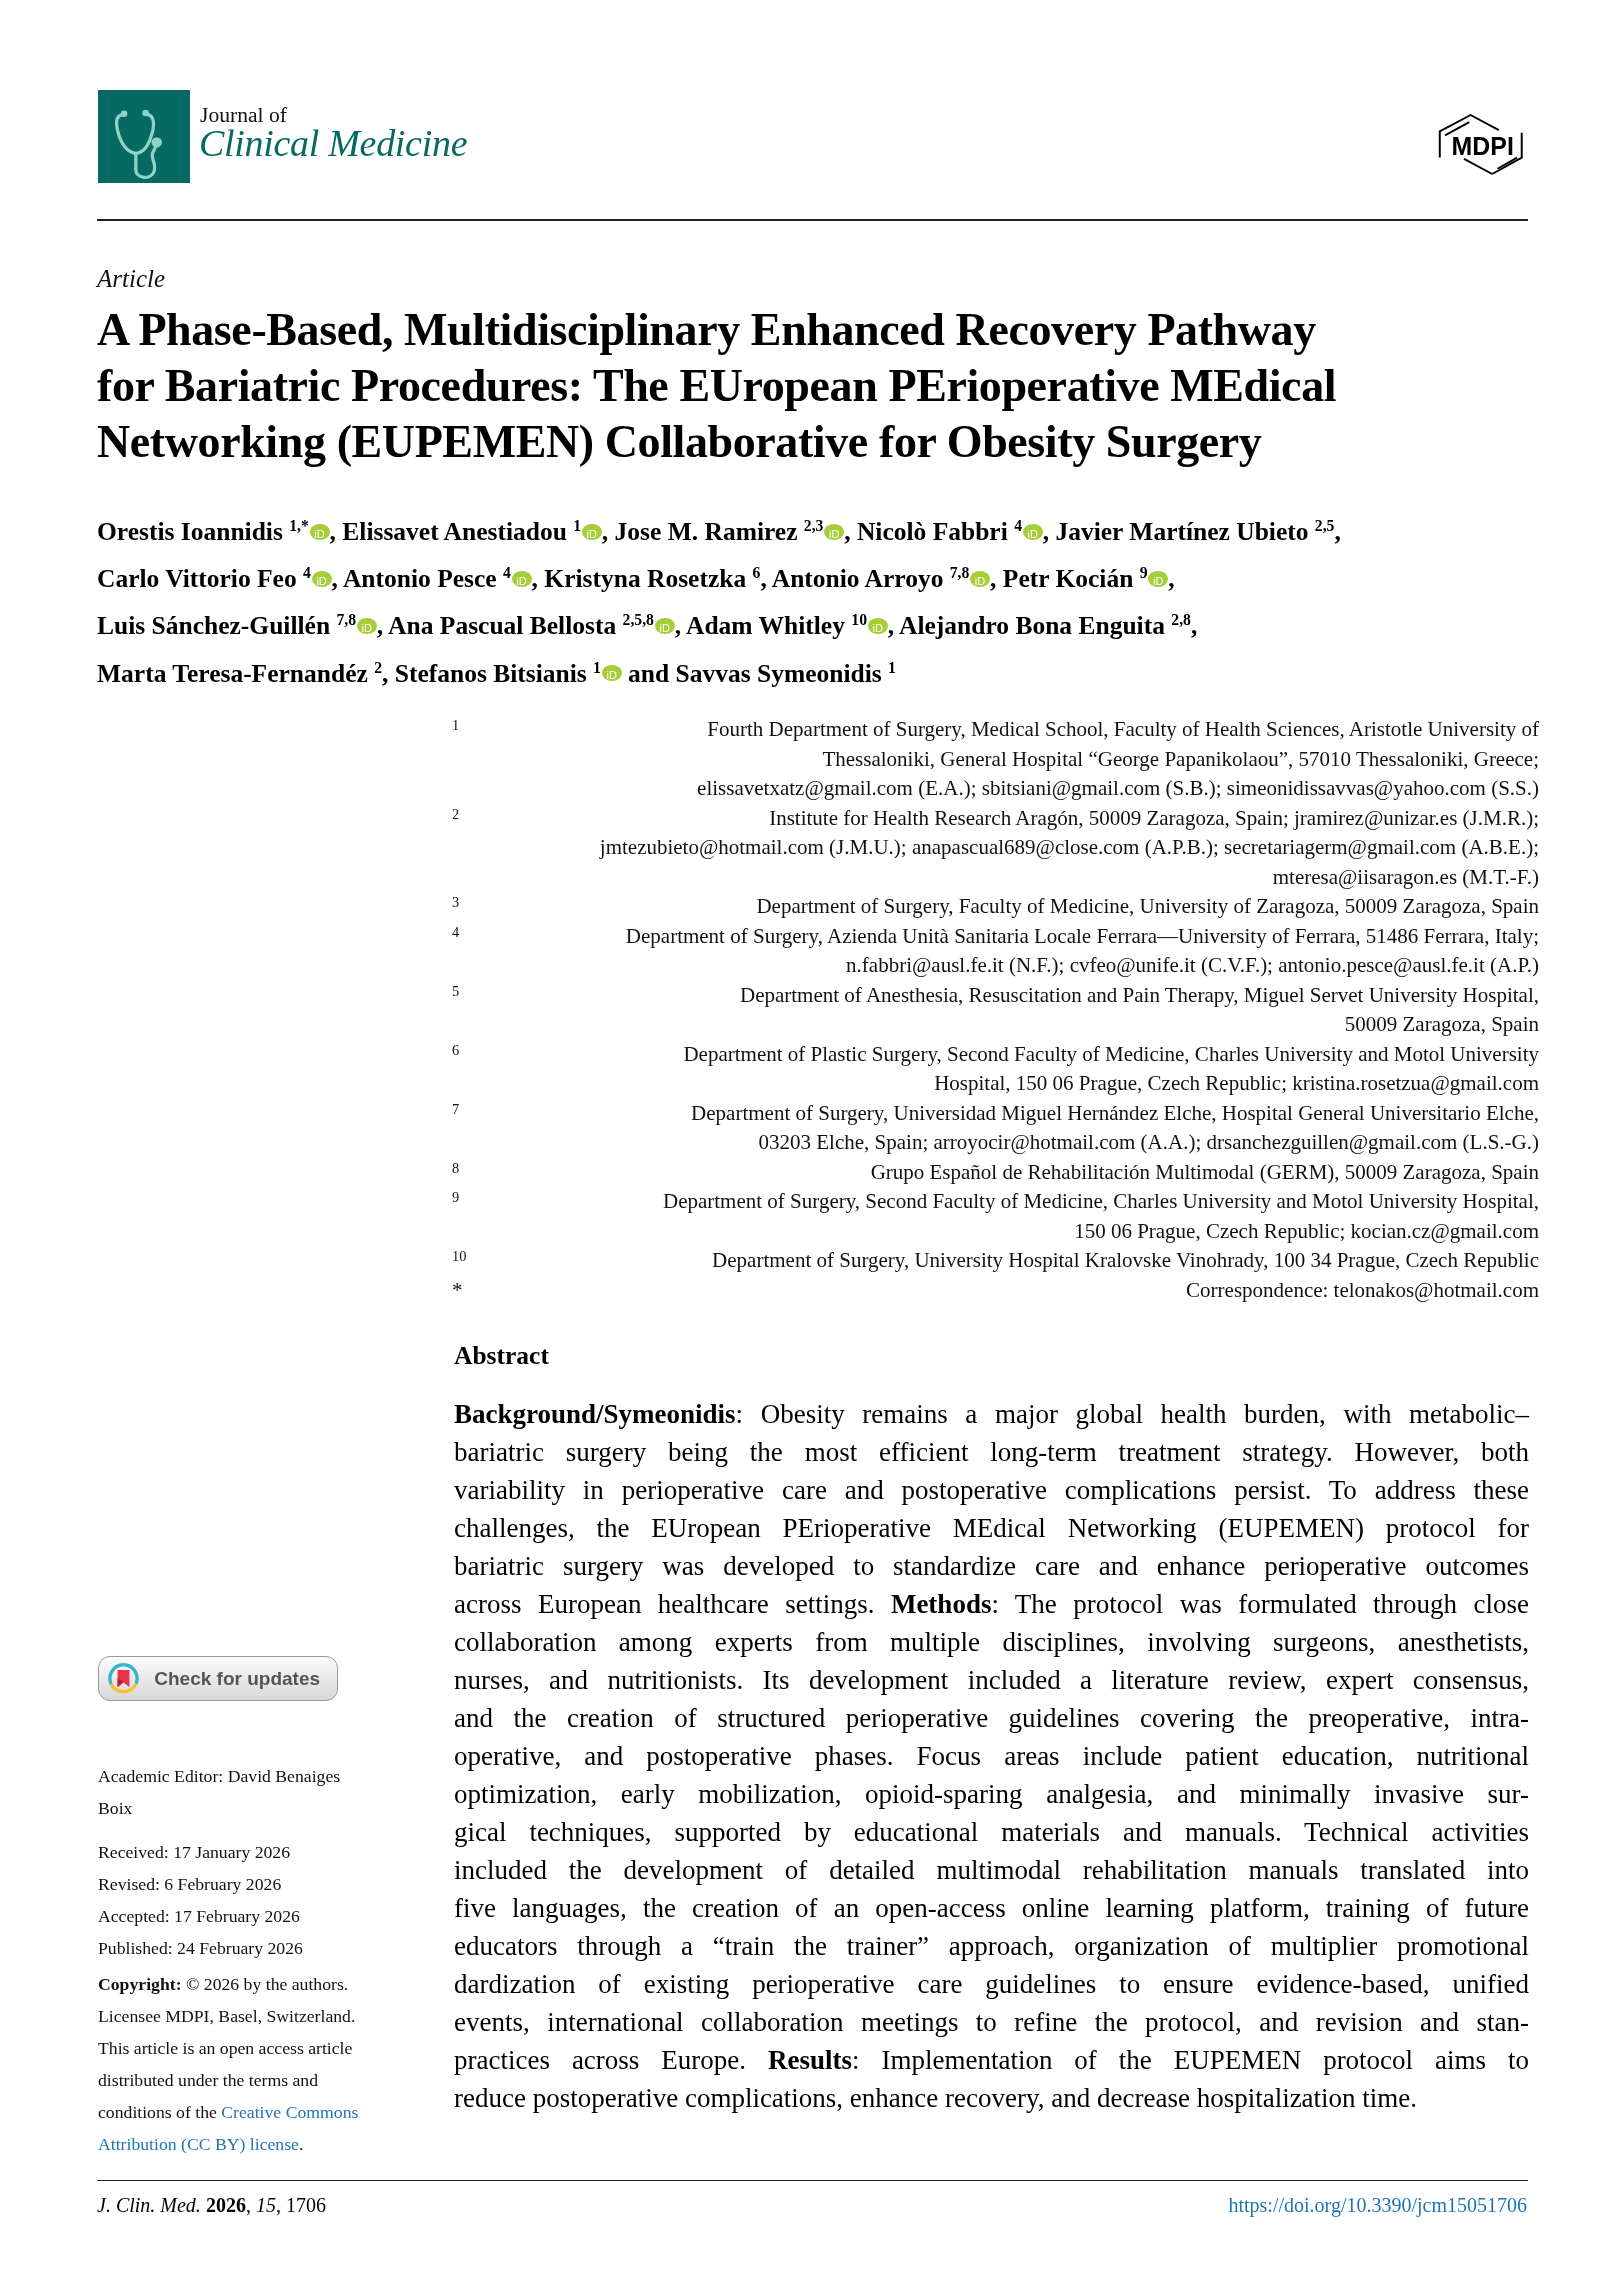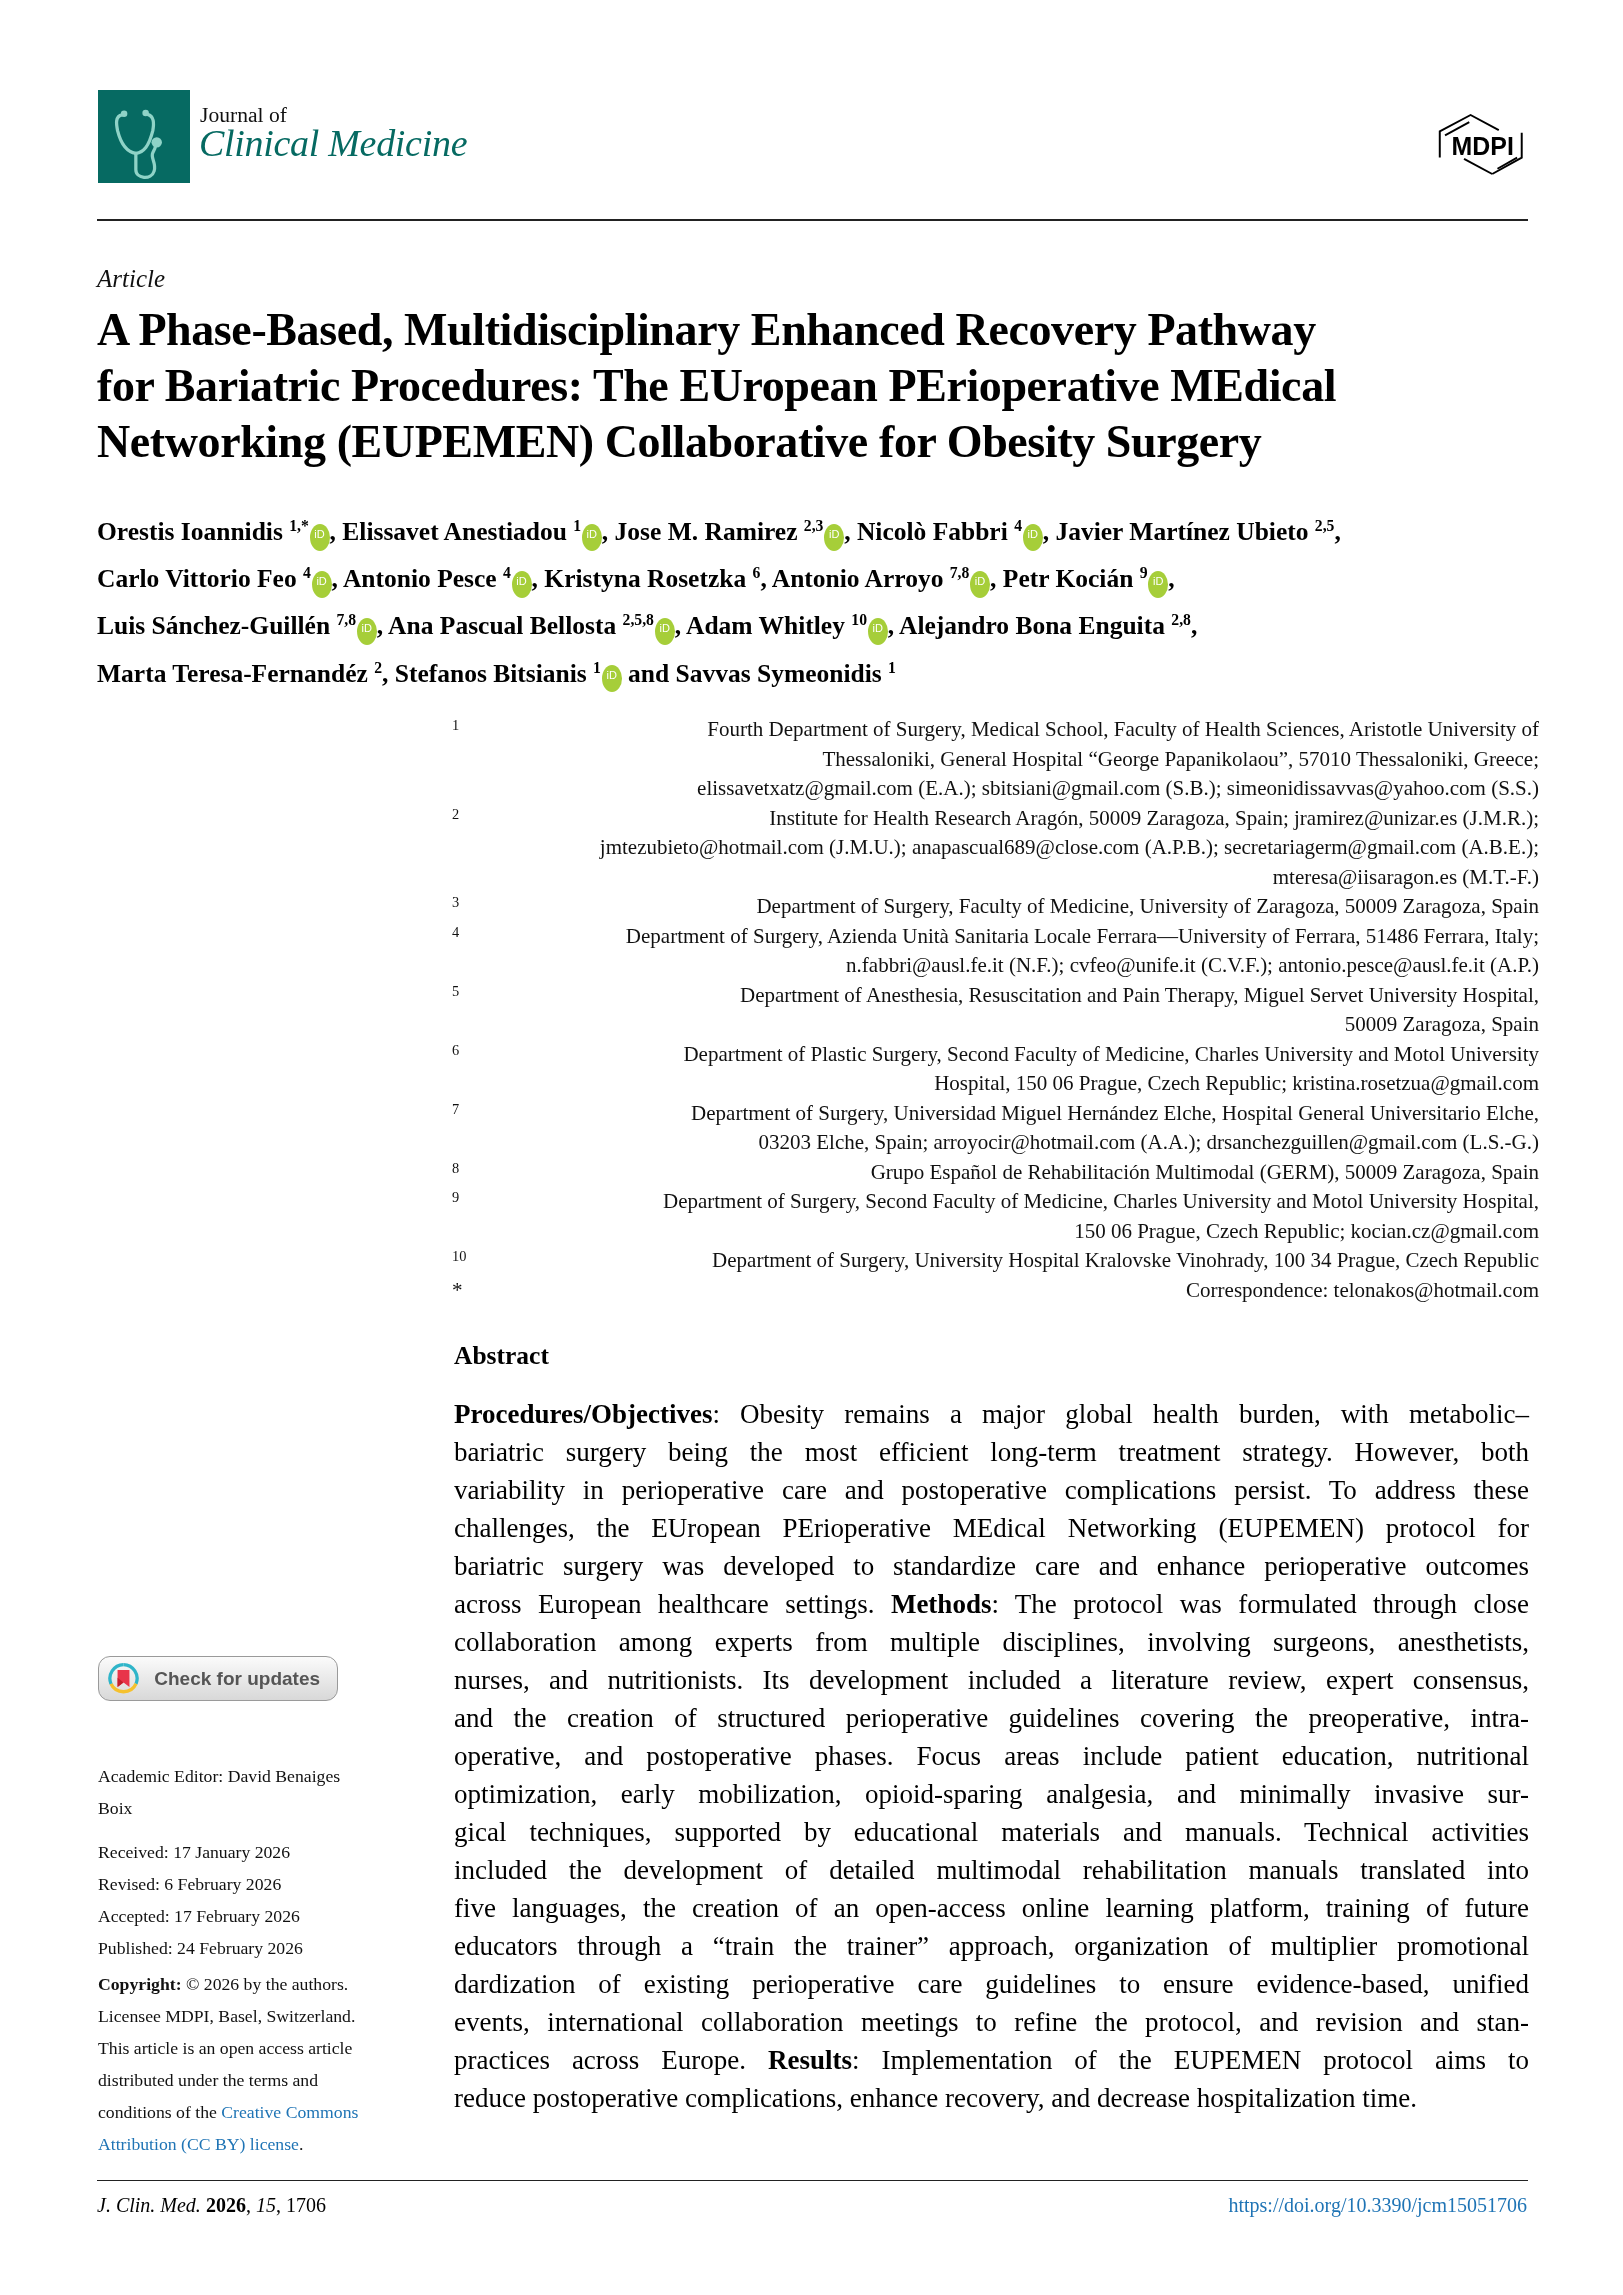--- a/index.html
+++ b/index.html
@@ -33,21 +33,21 @@
     letter-spacing: -0.4px;
   }
   #title .tline { display: block; white-space: nowrap; }
 
   #authors {
     left: 97px; top: 505px; width: 1440px; font-size: 25.5px; font-weight: bold; line-height: 41px;
   }
   #authors .aline { display: block; white-space: nowrap; }
   .sup { font-size: 15.7px; vertical-align: 9.2px; font-weight: bold; }
   .orcid {
-    display: inline-block; width: 20px; height: 27px; border-radius: 50%; background: #a6ce39;
+    display: inline-block; width: 20px; height: 16px; border-radius: 50%; background: #a6ce39;
     color: #fff; font-family: "Liberation Sans", sans-serif; font-size: 11px; font-weight: normal;
     text-align: center; line-height: 20px; vertical-align: 2.6px; margin-left: 0.7px;
   }
 
   
   #affiliations {
     left: 452px; top: 715px; width: 1087px; font-size: 21px; line-height: 29.5px; color: #111;
   }
   .aff { position: relative; padding-left: 39px; }
   .aff-num { position: absolute; left: 0; top: -3.9px; font-size: 14.4px; }
@@ -198,21 +198,21 @@
       </span>
     </div>
     <div class="aff">
       <span class="aff-star">*</span>
       <span class="aff-text">Correspondence: telonakos@hotmail.com</span>
     </div>
   </div>
 
 <div id="abstract-heading" class="abs">Abstract</div>
 <div id="abstract-body" class="abs">
-    <span class="bline"><b>Procedures/Objectives</b><span>: Obesity remains a major global health burden, with metabolic–</span></span>
+    <span class="bline"><b>Background/Symeonidis</b><span>: Obesity remains a major global health burden, with metabolic–</span></span>
     <span class="bline"><span>bariatric surgery being the most efficient long-term treatment strategy.  However, both</span></span>
     <span class="bline"><span>variability in perioperative care and postoperative complications persist. To address these</span></span>
     <span class="bline"><span>challenges, the EUropean PErioperative MEdical Networking (EUPEMEN) protocol for</span></span>
     <span class="bline"><span>bariatric surgery was developed to standardize care and enhance perioperative outcomes</span></span>
     <span class="bline"><span>across European healthcare settings. </span><b>Methods</b><span>: The protocol was formulated through close</span></span>
     <span class="bline"><span>collaboration among experts from multiple disciplines, involving surgeons, anesthetists,</span></span>
     <span class="bline"><span>nurses, and nutritionists. Its development included a literature review, expert consensus,</span></span>
     <span class="bline"><span>and the creation of structured perioperative guidelines covering the preoperative, intra-</span></span>
     <span class="bline"><span>operative, and postoperative phases.  Focus areas include patient education, nutritional</span></span>
     <span class="bline"><span>optimization, early mobilization, opioid-sparing analgesia, and minimally invasive sur-</span></span>

